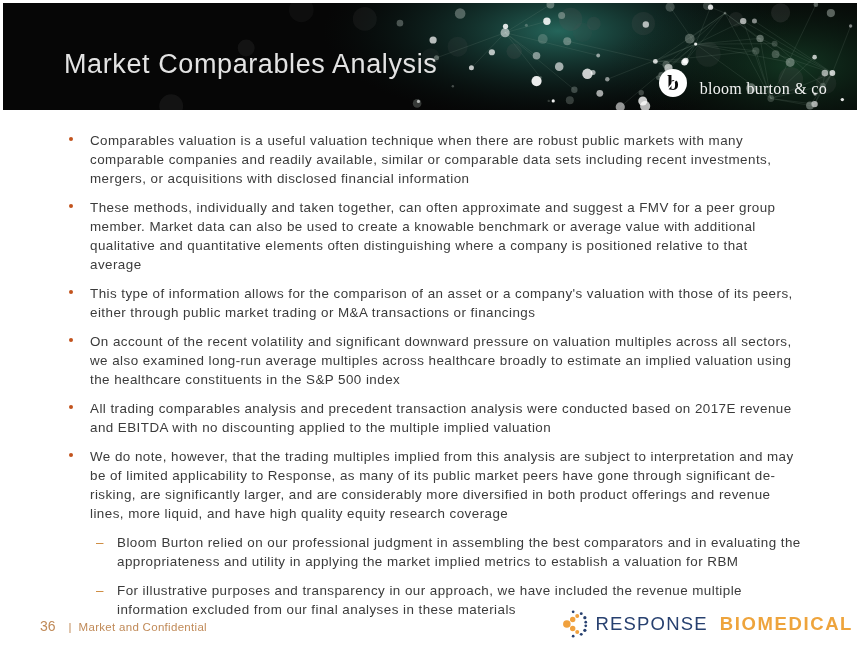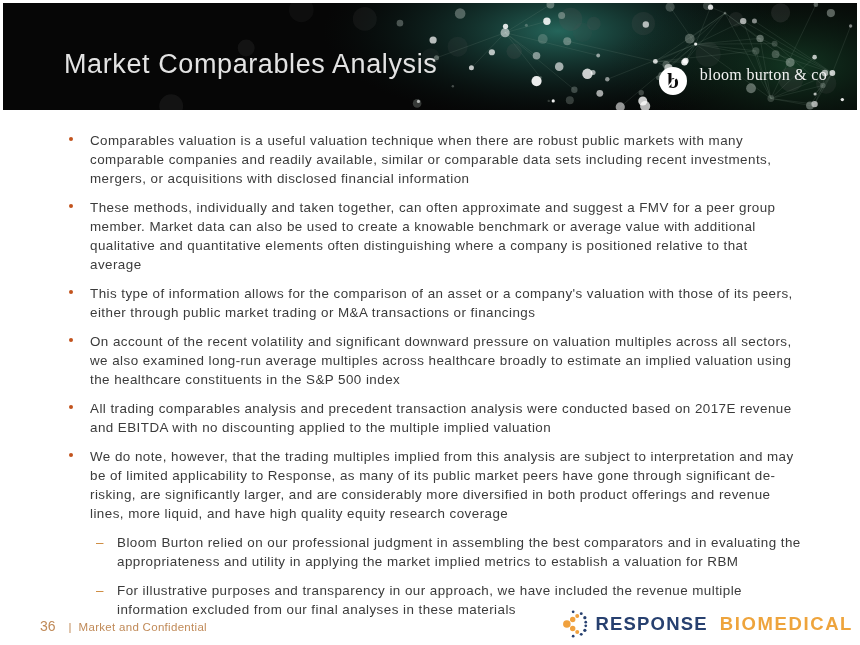--- a/index.html
+++ b/index.html
@@ -13,21 +13,21 @@
     background:#060606;overflow:hidden;
   }
   .net{position:absolute;inset:0;}
   .title{
     position:absolute;left:61px;top:46px;margin:0;
     font-size:27px;font-weight:400;letter-spacing:0.6px;
     color:#e3e3e3;font-family:"Liberation Sans",sans-serif;
   }
   .bb-logo{
     position:absolute;right:30px;top:63px;height:32px;
-    display:flex;align-items:flex-start;gap:12px;
+    display:flex;align-items:flex-end;gap:12px;
   }
   .bb-name{
     color:#f2f2f2;font-family:"Liberation Serif",serif;
     font-size:16px;letter-spacing:0.3px;white-space:nowrap;
   }
   
   .content{
     position:absolute;left:65px;top:131px;width:745px;
     color:#3b3b3b;font-size:13.4px;line-height:19px;letter-spacing:0.45px;
   }
@@ -44,21 +44,21 @@
     display:flex;align-items:baseline;color:#c08a58;
   }
   .page-num{font-size:14px;}
   .pipe{font-size:11.5px;margin:0 7px 0 13px;}
   .conf{font-size:11.5px;letter-spacing:0.3px;}
   .rb-logo{
     position:absolute;right:7px;top:606px;height:36px;
     display:flex;align-items:center;gap:7px;
   }
   .rb-primary{
-    color:#27406f;font-size:18.5px;font-weight:bold;letter-spacing:1.2px;white-space:nowrap;
+    color:#27406f;font-size:18.5px;font-weight:normal;letter-spacing:1.2px;white-space:nowrap;
   }
   .rb-secondary{
     color:#eea43c;font-size:18.5px;font-weight:bold;letter-spacing:1.6px;
     margin-left:5px;white-space:nowrap;
   }
 </style>
 </head>
 <body>
 
 <div class="slide">

